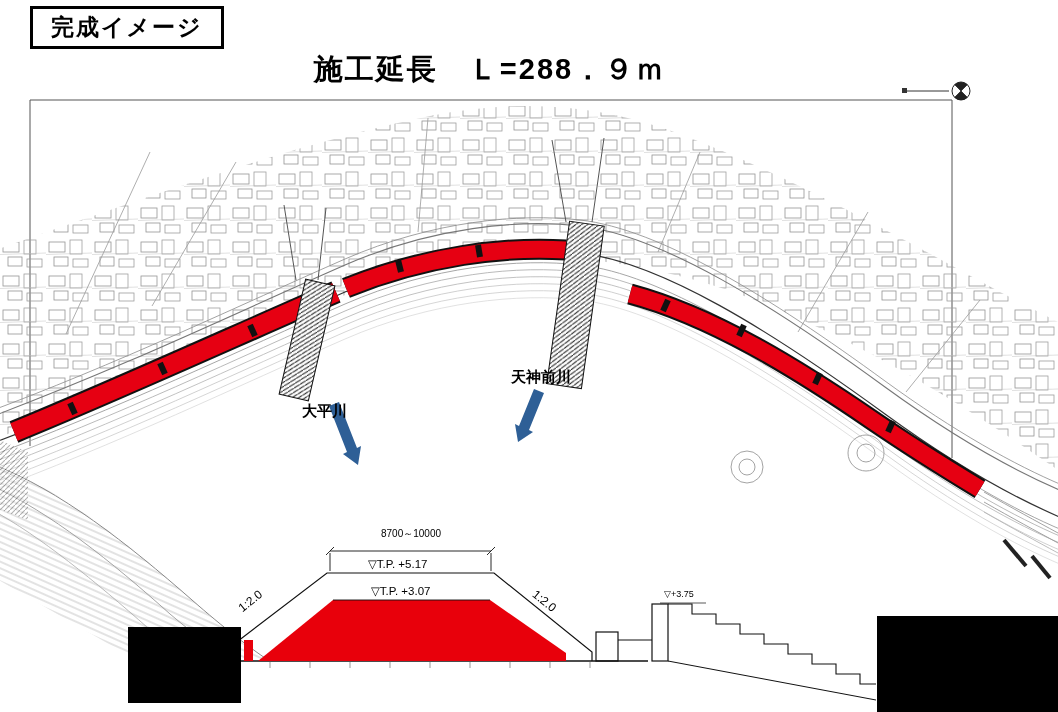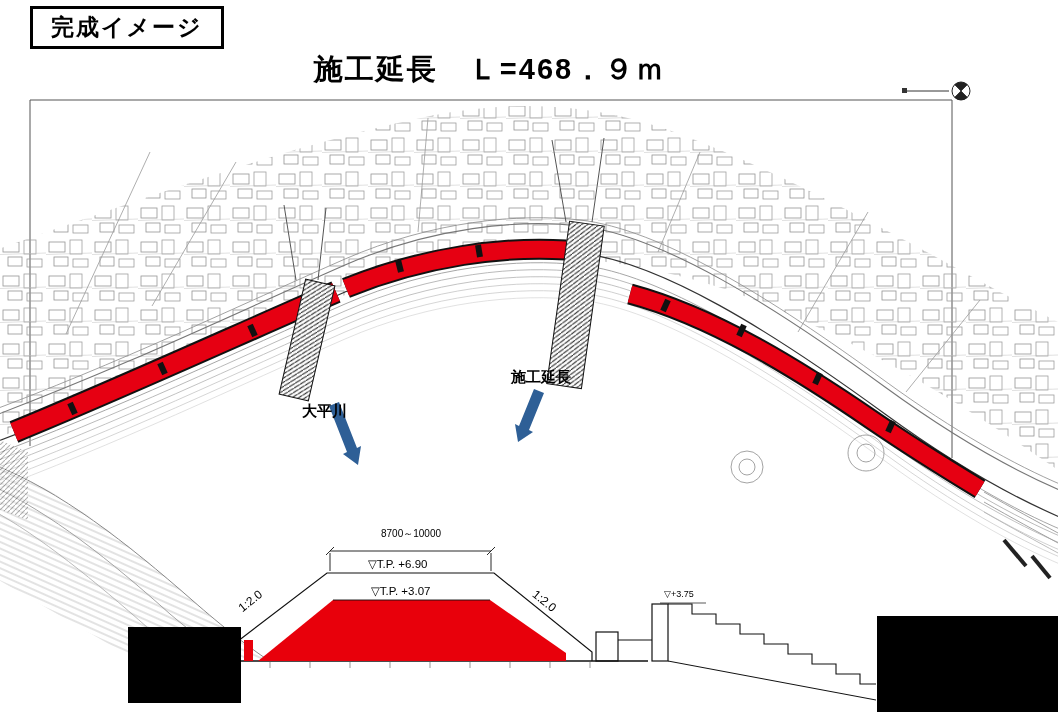--- a/index.html
+++ b/index.html
@@ -181,27 +181,27 @@
         <path d="M 550 661 L 550 668"></path>
         <path d="M 590 661 L 590 668"></path>
       </g>
     </g>
   </svg>
 
   <div class="badge">
     <span>完成イメージ</span>
   </div>
 
-  <div class="title">施工延長　Ｌ=468．９ｍ</div>
+  <div class="title">施工延長　Ｌ=288．９ｍ</div>
 
   <div class="river-label r1">大平川</div>
-  <div class="river-label r2">施工延長</div>
+  <div class="river-label r2">天神前川</div>
 
   <div class="dim-label">8700～10000</div>
-  <div class="lvl l8">▽T.P. +6.90</div>
+  <div class="lvl l8">▽T.P. +5.17</div>
   <div class="lvl l7">▽T.P. +3.07</div>
   <div class="lvl l72">▽+3.75</div>
   <div class="slope sl">1:2.0</div>
   <div class="slope sr">1:2.0</div>
 
   <div class="blackbar bl"></div>
   <div class="blackbar br"></div>
 </div>
 
 </body></html>

